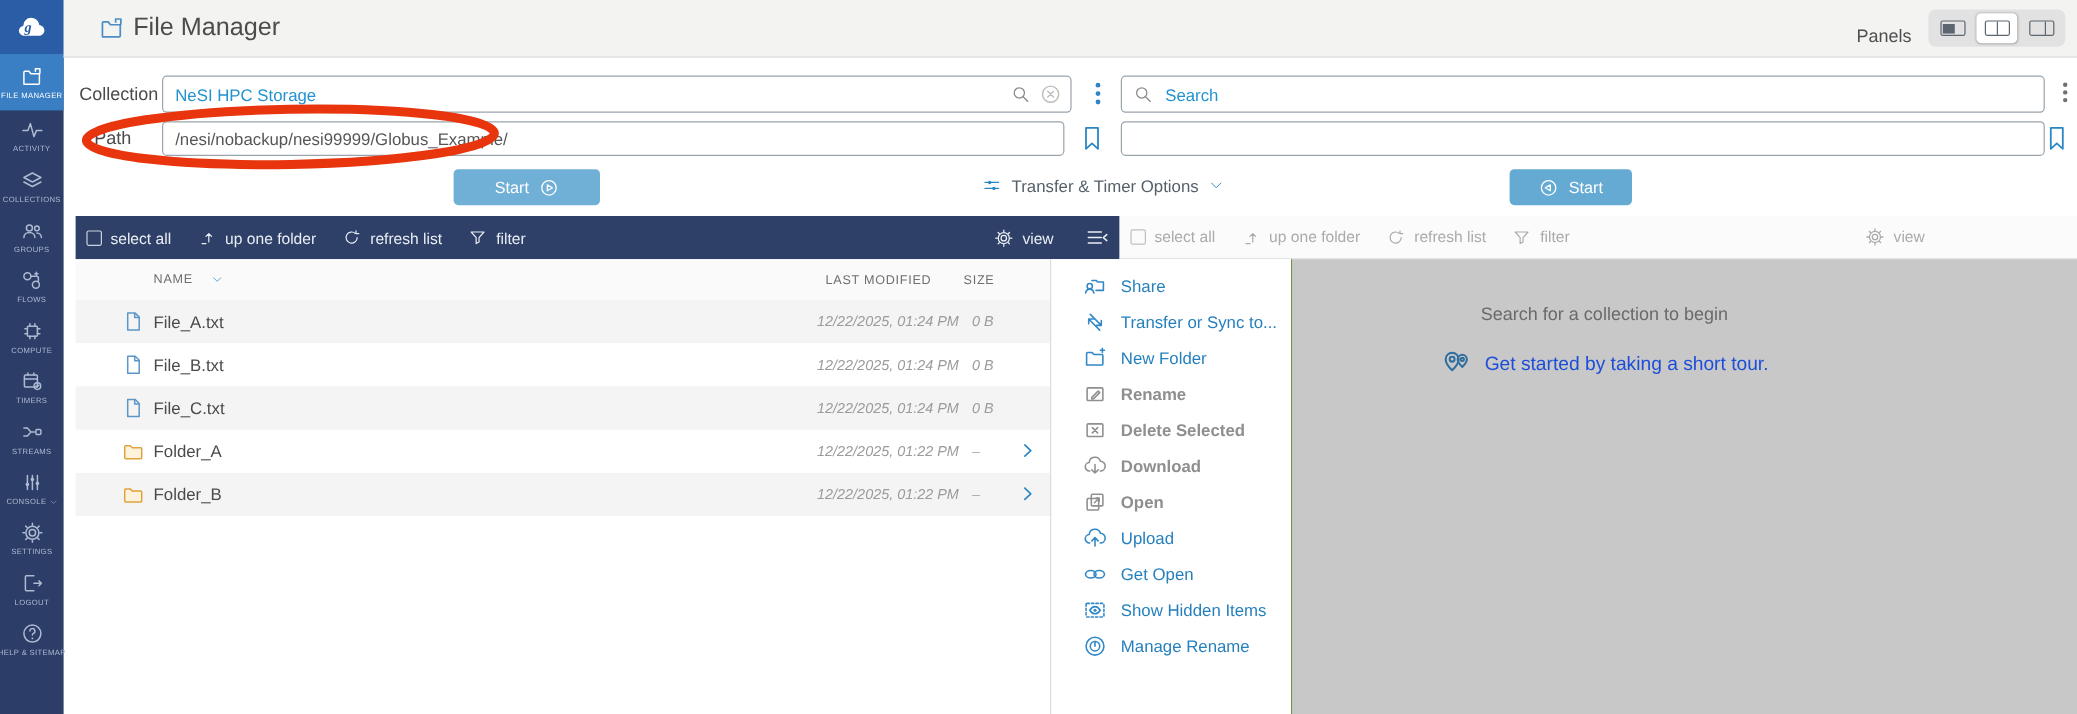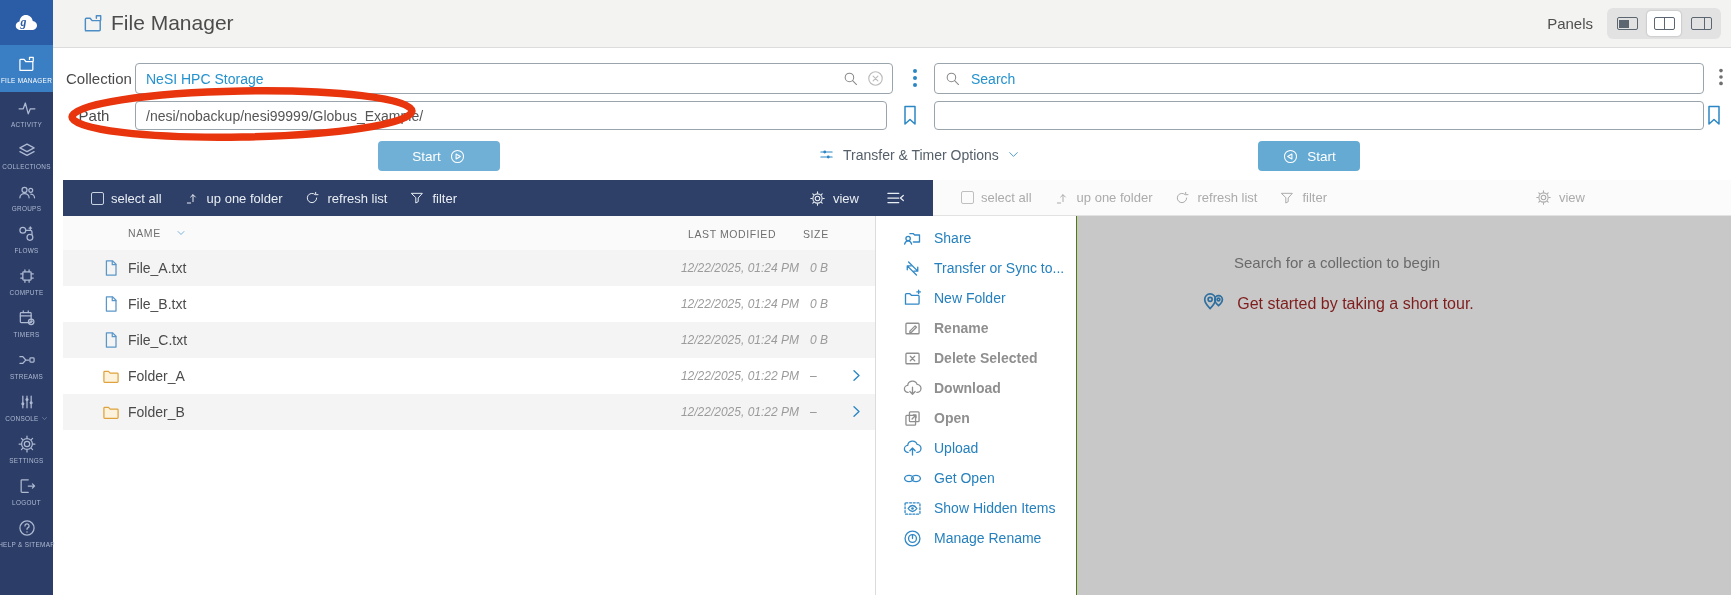--- a/index.html
+++ b/index.html
@@ -14,21 +14,21 @@
   .nav-item{height:42px;display:flex;flex-direction:column;align-items:center;justify-content:center;gap:3px;
             color:#aeb9d2;cursor:pointer;}
   .nav-item.active{height:47px;background:var(--active-blue,#3a7fc4);color:#fff;}
   .nav-label{font-size:6.4px;letter-spacing:.3px;white-space:nowrap;}
   .nav-ic{width:20px;height:20px;}
   .nav-chev{display:flex;align-items:center;gap:2px;}
 
   
   .header{left:53px;top:0;width:1678px;height:47px;background:#f3f3f2;border-bottom:1px solid #dcdcdc;}
   .h-title{left:58px;top:11px;font-size:21px;color:#4c4c4c;}
-  .panels-wrap{right:10px;top:8px;display:flex;align-items:center;margin-left:44px;}
+  .panels-wrap{right:10px;top:8px;display:flex;align-items:flex-end;margin-left:44px;}
   .panels-label{font-size:15px;color:#4f4f4f;margin-right:14px;}
   .pgroup{background:#e2e2e2;border-radius:6px;padding:3px;display:flex;gap:3px;}
   .pb{width:34px;height:25px;border-radius:4px;display:flex;align-items:center;justify-content:center;cursor:pointer;}
   .pb.sel{background:#fff;box-shadow:0 0 2px rgba(0,0,0,.3);}
   .pglyph{width:21px;height:13px;border:1.6px solid #5c6670;border-radius:2px;position:relative;box-sizing:border-box;}
   .pglyph.g1::after{content:'';position:absolute;left:1.5px;top:1.5px;bottom:1.5px;width:52%;background:#5c6670;}
   .pglyph.g2::after{content:'';position:absolute;left:50%;top:0;bottom:0;border-left:1.6px solid #5c6670;}
   .pglyph.g3::after{content:'';position:absolute;left:66%;top:0;bottom:0;border-left:1.6px solid #5c6670;}
 
   
@@ -40,21 +40,21 @@
   .inp::placeholder{color:var(--link-blue,#2492cf);opacity:1;}
   .annotation{pointer-events:none;z-index:30;}
 
   
   .start-btn{background:var(--start-button-blue,#65aad3);border:none;border-radius:4px;color:#fff;
              font-family:inherit;font-size:13.5px;display:flex;align-items:center;justify-content:center;gap:8px;cursor:pointer;}
   .opt-group{display:flex;align-items:center;gap:8px;cursor:pointer;}
   .opt-label{font-size:14px;color:#55606a;}
 
   
-  .tbar{display:flex;align-items:center;box-sizing:border-box;padding:0 28px;font-size:13px;}
+  .tbar{display:flex;align-items:center;box-sizing:border-box;padding:0 9px;font-size:13px;}
   .tbar.dark{background:var(--navy,#2e4067);color:#e9edf4;}
   .tbar.light{background:#fbfbfb;color:#ababab;border-bottom:1px solid #e2e2e2;}
   .titem{display:flex;align-items:center;gap:7px;margin-right:22px;cursor:pointer;white-space:nowrap;}
   .tcheck{width:13px;height:13px;border-radius:2px;box-sizing:border-box;}
   .dark .tcheck{border:1.5px solid #c9d2e0;}
   .light .tcheck{border:1.5px solid #bfbfbf;}
   .tspacer{flex:1;}
   .tic{width:16px;height:16px;}
 
   
@@ -70,21 +70,21 @@
   .mitem .mic{width:21px;height:21px;color:#3188c6;}
   .mitem .mlabel{color:#2580bd;}
   .mitem.disabled .mic{color:#8f8f8f;}
   .mitem.disabled .mlabel{color:#8f8f8f;font-weight:bold;}
 
   
   .gray-panel{background:var(--panel-gray,#c8c8c8);}
   .empty-box{left:0;width:520px;text-align:center;}
   .empty-title{font-size:15px;color:#6a6a6a;}
   .tour-row{display:flex;align-items:center;justify-content:center;gap:10px;cursor:pointer;}
-  .tour-text{font-size:16px;color:#7f1d1d;}
+  .tour-text{font-size:16px;color:#1d4ed8;}
 </style>
 </head>
 <body>
 
 <svg width="0" height="0" style="position:absolute">
   <defs>
     <symbol id="i-folder" viewBox="0 0 24 24">
         <path d="M15 6.5V4h4.5v4.5"></path>
         <path d="M3.5 19.5h14.5a1 1 0 0 0 1-1V9h-8.5l-2-2.5H4.5a1 1 0 0 0-1 1v11a1 1 0 0 0 1 1z"></path>
       </symbol>

